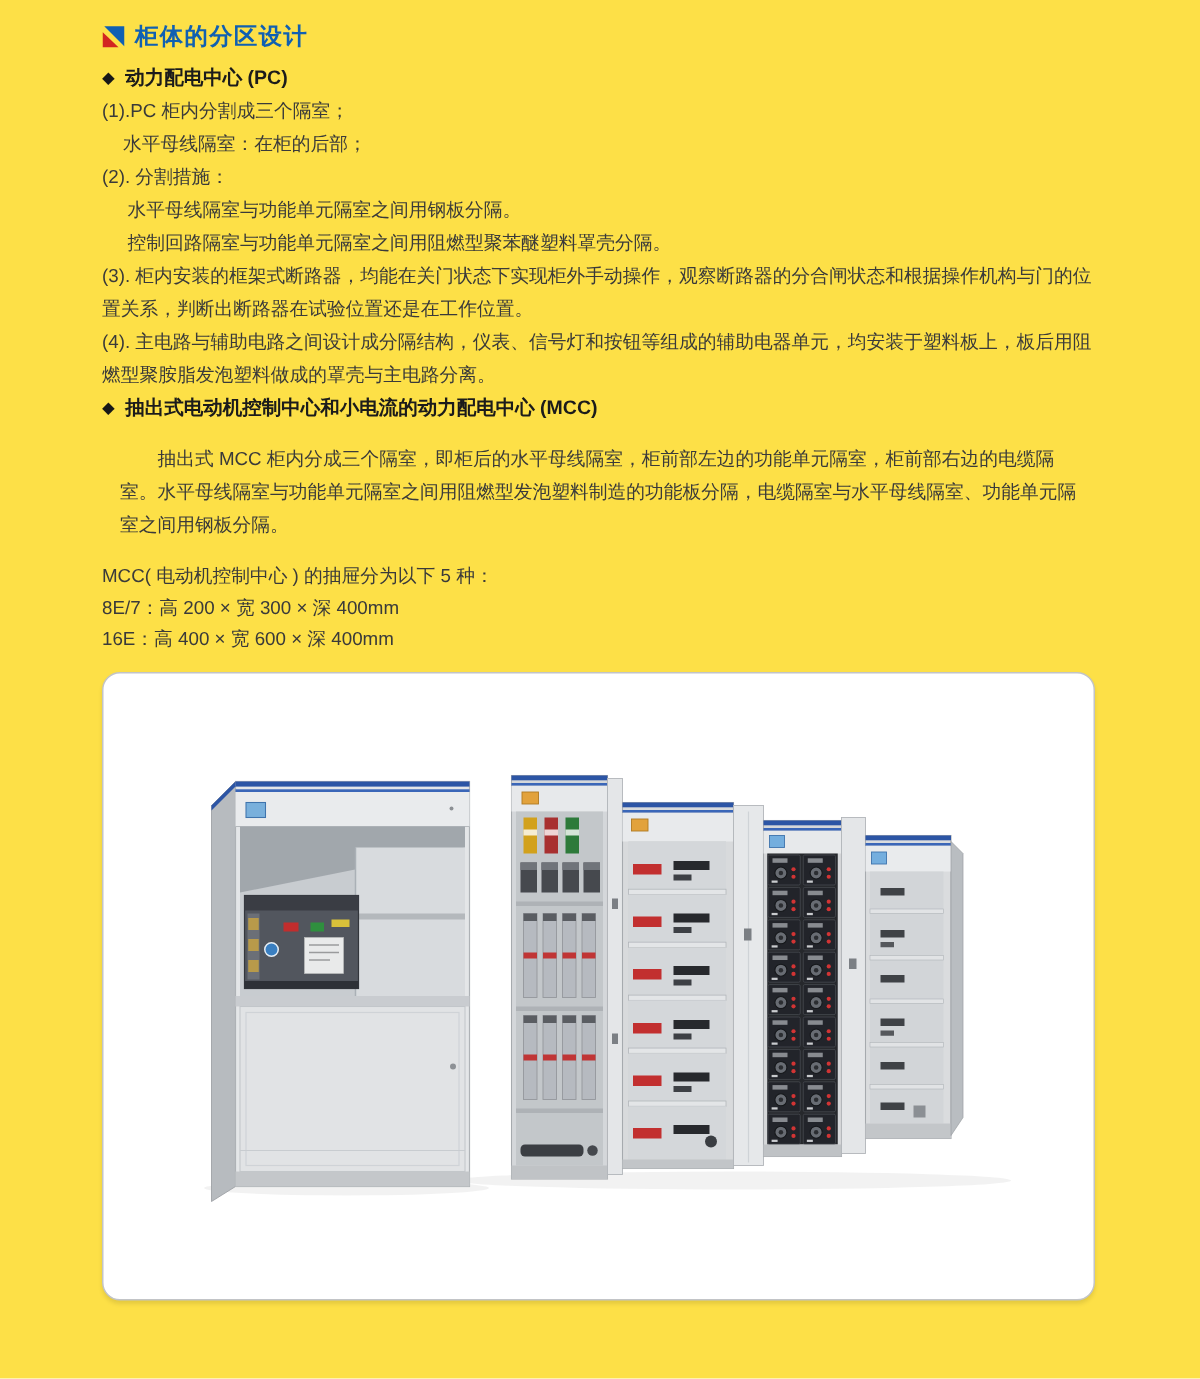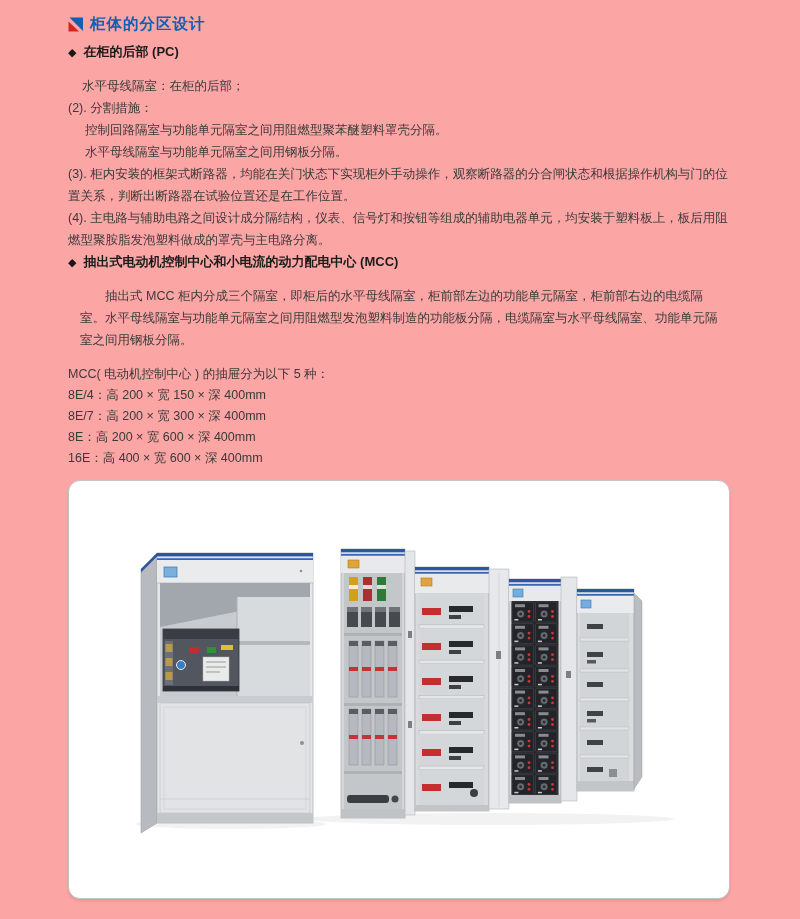--- a/index.html
+++ b/index.html
@@ -1,26 +1,26 @@
 <!DOCTYPE html>
 <html><head>
 <meta charset="utf-8">
 <style>
   html,body{margin:0;padding:0;background:#ffffff;}
-  .page{position:relative;width:800px;height:919px;background:#fca5a5;overflow:hidden;
+  .page{position:relative;width:800px;height:919px;background:#fde047;overflow:hidden;
         font-family:"Liberation Sans","DejaVu Sans",sans-serif;}
   .content{position:absolute;left:68px;top:13px;width:664px;}
   .title-row{display:flex;align-items:center;gap:7px;height:22px;margin-bottom:6px;}
   .title-icon{width:15px;height:15px;display:inline-block;flex:0 0 15px;}
   .page-title{font-size:15.5px;font-weight:bold;color:#1060b2;margin:0;letter-spacing:1px;}
   .section-heading{line-height:22px;font-size:13px;font-weight:bold;color:#1b1b1b;
                    display:flex;gap:7px;align-items:center;}
   .diamond{font-size:11px;color:#171717;line-height:22px;}
   .line{line-height:22px;font-size:12.5px;color:#3a3a3a;margin:0;}
-  .ind1{padding-left:14px;margin-top:12px;}
+  .ind1{padding-left:14px;}
   .ind2{padding-left:17px;}
   .para{line-height:22px;font-size:12.5px;color:#3a3a3a;text-indent:2em;margin:12px;}
   .size-line{line-height:21px;font-size:12.5px;color:#3a3a3a;}
   .figure-box{margin-top:11px;width:660px;height:417px;border:1px solid #c2c4c7;
               border-radius:12px;box-shadow:0 2px 3px rgba(0,0,0,.10);
               position:relative;overflow:hidden;background:#fff;}
   .figure-box svg{display:block;width:100%;height:100%;}
 </style>
 </head>
 <body>
@@ -34,40 +34,39 @@
           <polygon points="1.5,0.5 15,0.5 15,14" fill="#1060b2"></polygon>
           <polygon points="0.5,4.5 11,14.5 0.5,14.5" fill="#d22621"></polygon>
         </svg>
       </span>
       <h1 class="page-title">柜体的分区设计</h1>
     </div>
 
     <div>
       <div class="section-heading">
         <span class="diamond">◆</span>
-        <span>在柜的后部 (PC)</span>
+        <span>动力配电中心 (PC)</span>
       </div>
+      <div class="line">(1).PC 柜内分割成三个隔室；</div>
       <div class="line ind1">水平母线隔室：在柜的后部；</div>
       <div class="line">(2). 分割措施：</div>
+      <div class="line ind2">水平母线隔室与功能单元隔室之间用钢板分隔。</div>
       <div class="line ind2">控制回路隔室与功能单元隔室之间用阻燃型聚苯醚塑料罩壳分隔。</div>
-      <div class="line ind2">水平母线隔室与功能单元隔室之间用钢板分隔。</div>
       <div class="line">(3). 柜内安装的框架式断路器，均能在关门状态下实现柜外手动操作，观察断路器的分合闸状态和根据操作机构与门的位置关系，判断出断路器在试验位置还是在工作位置。</div>
       <div class="line">(4). 主电路与辅助电路之间设计成分隔结构，仪表、信号灯和按钮等组成的辅助电器单元，均安装于塑料板上，板后用阻燃型聚胺脂发泡塑料做成的罩壳与主电路分离。</div>
     </div>
 
     <div>
       <div class="section-heading">
         <span class="diamond">◆</span>
         <span>抽出式电动机控制中心和小电流的动力配电中心 (MCC)</span>
       </div>
       <div class="para">抽出式 MCC 柜内分成三个隔室，即柜后的水平母线隔室，柜前部左边的功能单元隔室，柜前部右边的电缆隔室。水平母线隔室与功能单元隔室之间用阻燃型发泡塑料制造的功能板分隔，电缆隔室与水平母线隔室、功能单元隔室之间用钢板分隔。</div>
       <div class="line">MCC( 电动机控制中心 ) 的抽屉分为以下 5 种：</div>
-      <div class="size-line">8E/4：高 200 × 宽 150 × 深 400mm</div>
       <div class="size-line">8E/7：高 200 × 宽 300 × 深 400mm</div>
-      <div class="size-line">8E：高 200 × 宽 600 × 深 400mm</div>
       <div class="size-line">16E：高 400 × 宽 600 × 深 400mm</div>
     </div>
 
     <div class="figure-box">
       <svg viewBox="0 0 660 417">
         <defs>
           <g id="dmod">
             <rect width="21.5" height="20" rx="1" fill="#22242a" stroke="#43464c" stroke-width="0.6"></rect>
             <rect x="3" y="2.2" width="10" height="3" fill="#9a9da2" opacity="0.85"></rect>
             <circle cx="8.6" cy="12" r="4" fill="#686c73" stroke="#15171a" stroke-width="0.7"></circle>

